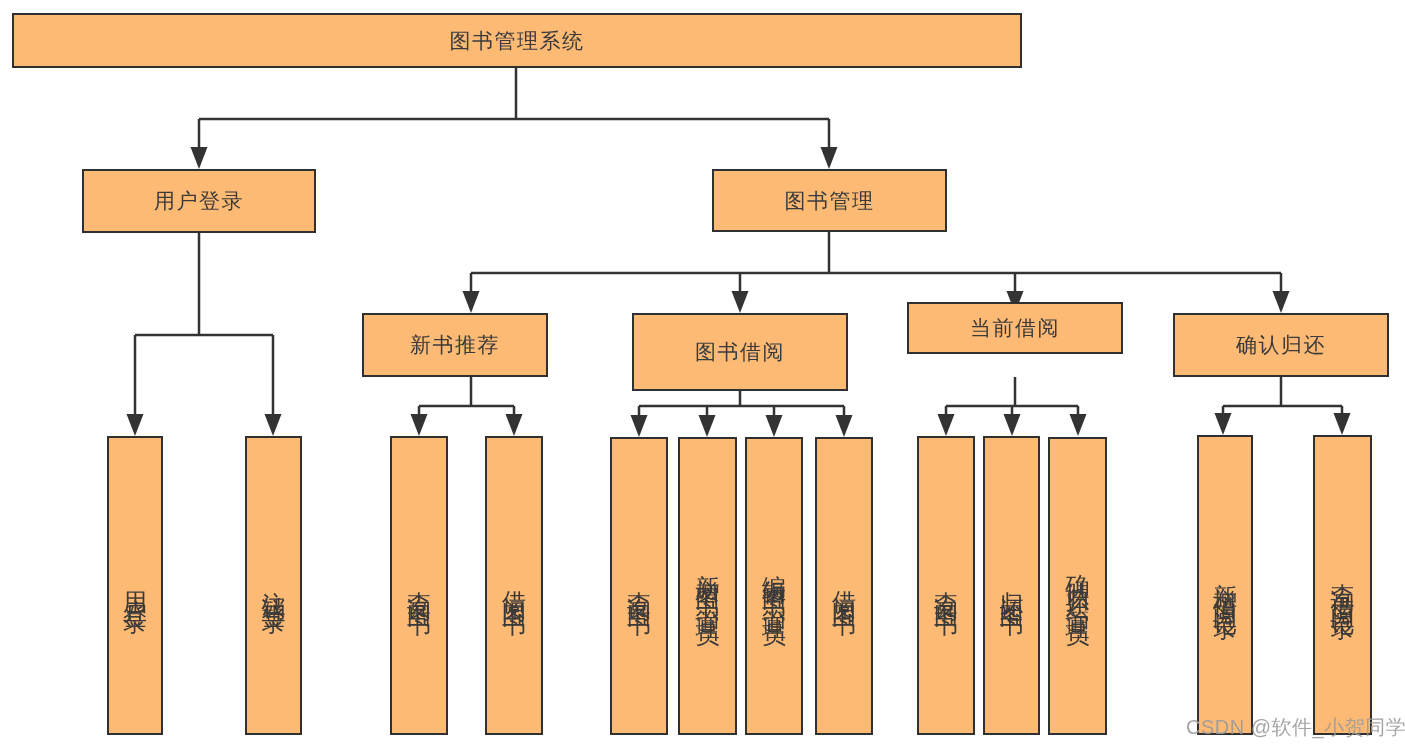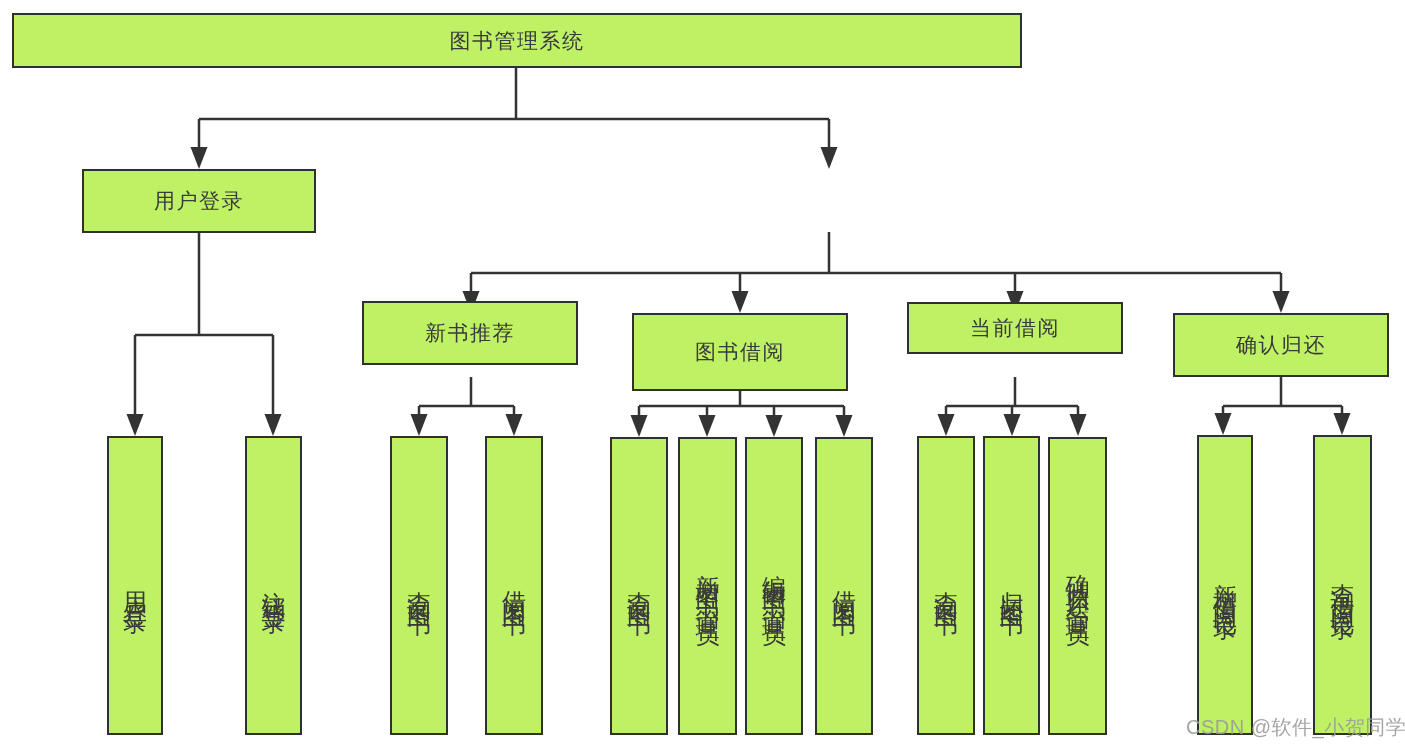--- a/index.html
+++ b/index.html
@@ -4,21 +4,21 @@
 <style>
   html,body { margin:0; padding:0; background:#ffffff; }
   .stage {
     position:relative; width:1405px; height:747px; background:#ffffff;
     font-family:"Liberation Sans","DejaVu Sans",sans-serif; overflow:hidden;
   }
   .connectors { position:absolute; left:0; top:0; width:1405px; height:747px; z-index:0; }
   .connectors path { stroke:#333333; stroke-width:2.5; fill:none; }
   .connectors polygon { fill:#333333; stroke:none; }
   .box {
-    position:absolute; background:#bef264; border:2.5px solid #303030;
+    position:absolute; background:#fdba74; border:2.5px solid #303030;
     box-sizing:border-box; display:flex; align-items:center; justify-content:center;
     color:#3a3a3a; z-index:1;
   }
   .box.h .lbl { font-size:21px; letter-spacing:1.5px; white-space:nowrap; }
   .box.v .lbl {
     writing-mode:vertical-rl; text-orientation:mixed;
     font-size:24px; letter-spacing:7px; line-height:1;
   }
   .watermark {
     position:absolute; z-index:5; font-size:20px; letter-spacing:0.5px;
@@ -73,22 +73,25 @@
     </g>
   </svg>
 
   <div class="box h" style="left:12px;top:13px;width:1010px;height:55px">
     <span class="lbl">图书管理系统</span>
   </div>
 
   <div class="box h" style="left:82px;top:169px;width:234px;height:64px">
     <span class="lbl">用户登录</span>
   </div>
+  <div class="box h" style="left:712px;top:169px;width:235px;height:63px">
+    <span class="lbl">图书管理</span>
+  </div>
 
-  <div class="box h" style="left:362px;top:301px;width:216px;height:64px">
+  <div class="box h" style="left:362px;top:313px;width:186px;height:64px">
     <span class="lbl">新书推荐</span>
   </div>
   <div class="box h" style="left:632px;top:313px;width:216px;height:78px">
     <span class="lbl">图书借阅</span>
   </div>
   <div class="box h" style="left:907px;top:302px;width:216px;height:52px">
     <span class="lbl">当前借阅</span>
   </div>
   <div class="box h" style="left:1173px;top:313px;width:216px;height:64px">
     <span class="lbl">确认归还</span>

